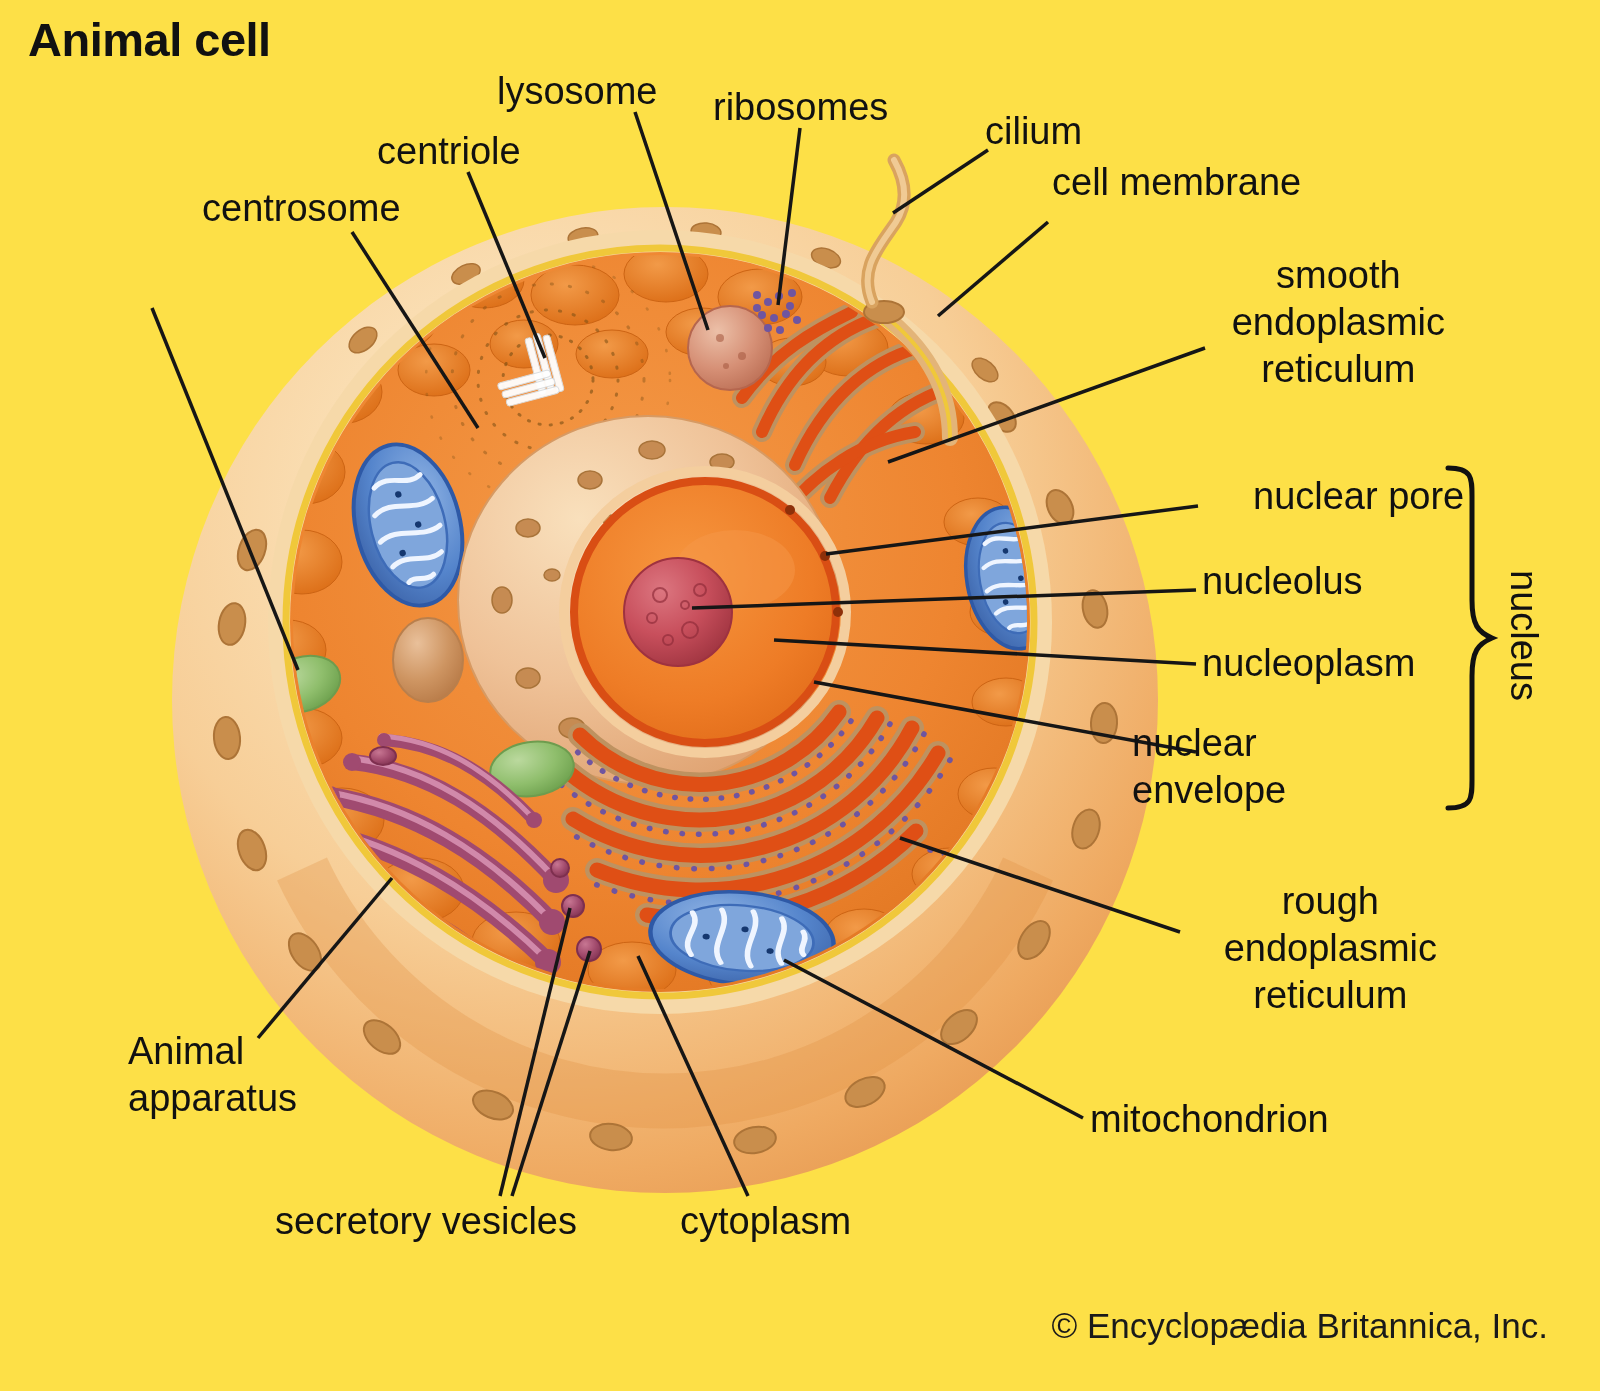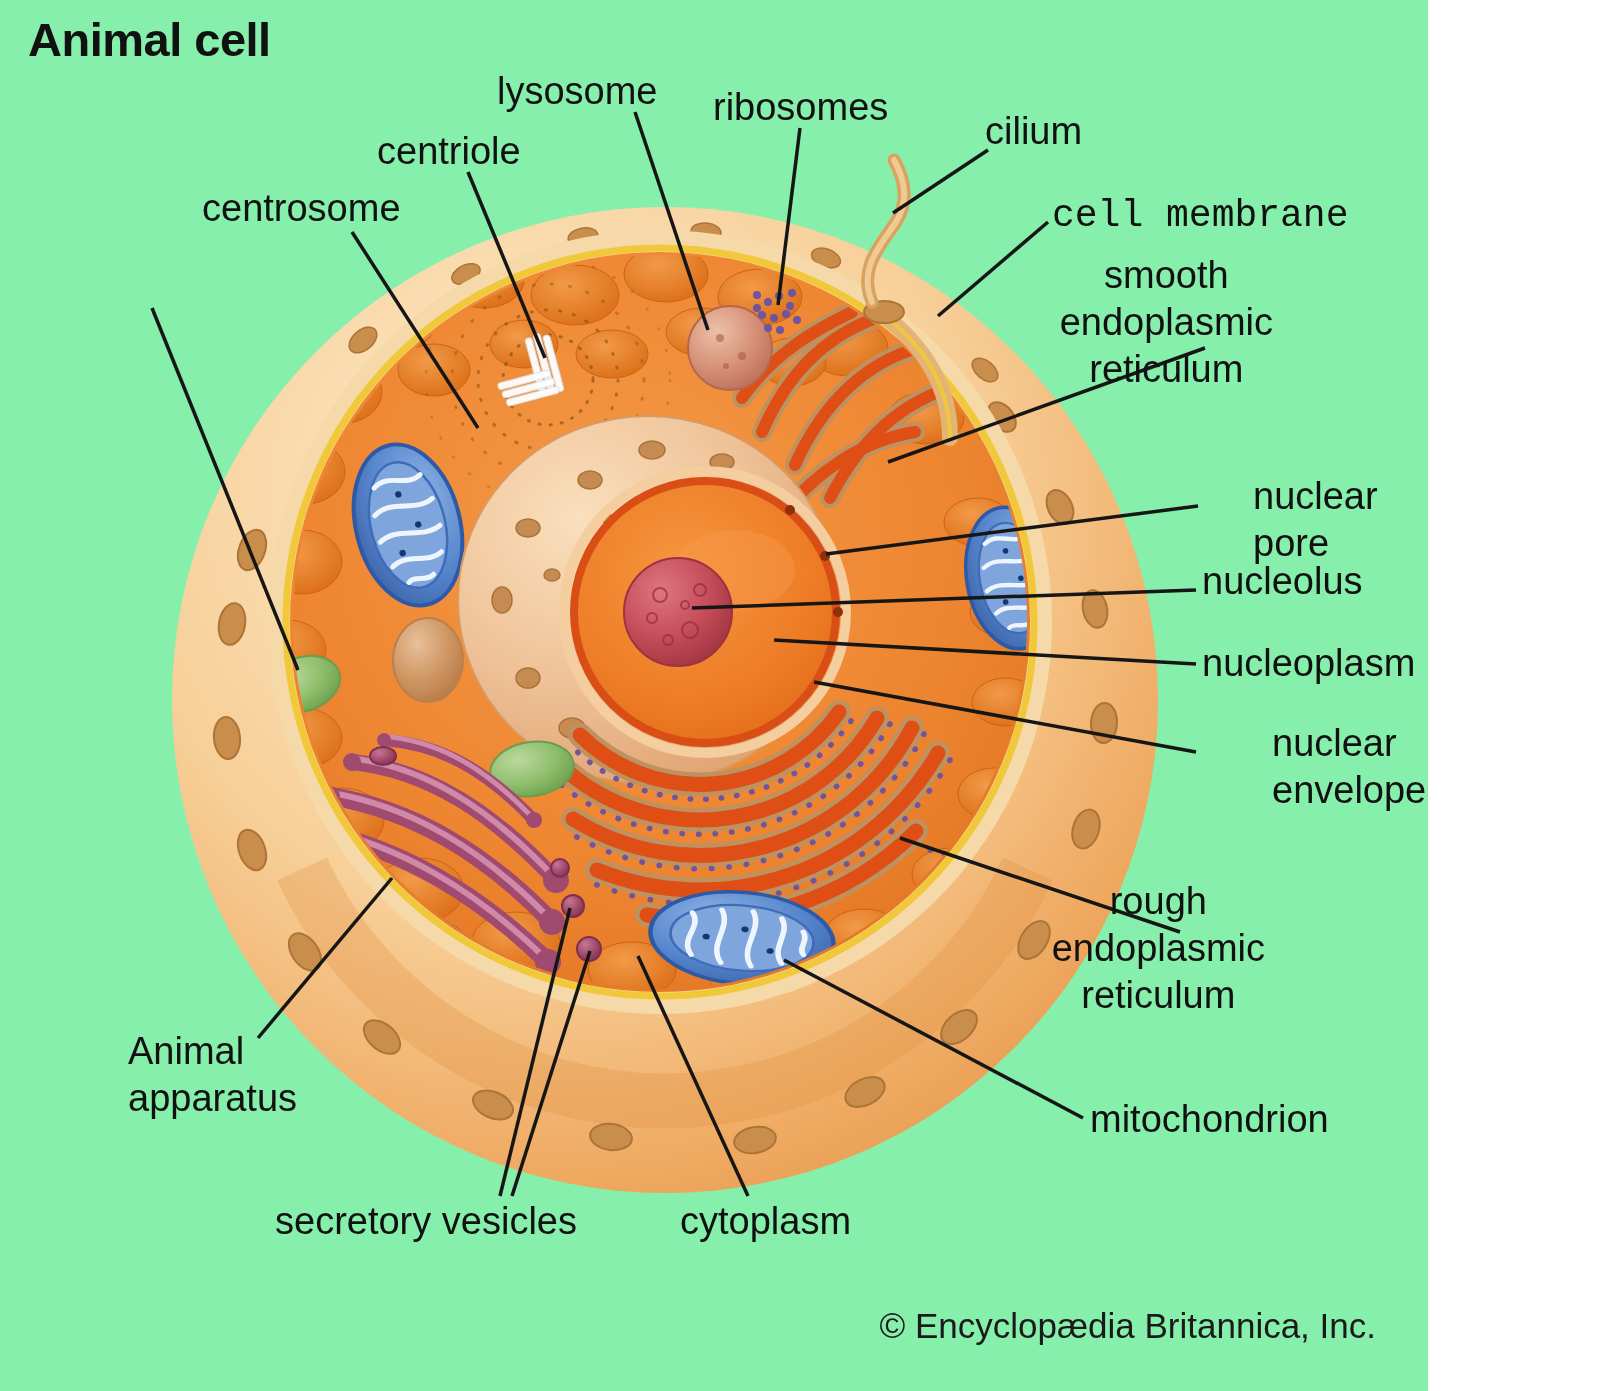--- a/index.html
+++ b/index.html
@@ -1,16 +1,16 @@
 <!DOCTYPE html>
 <html><head>
 <meta charset="utf-8">
 <style>
   html,body{margin:0;padding:0;background:#ffffff;}
-  .stage{position:relative;width:1428px;height:1391px;background:#86efac;overflow:hidden;
+  .stage{position:relative;width:1600px;height:1391px;background:#fde047;overflow:hidden;
          font-family:"Liberation Sans", sans-serif;color:#111;}
   .stage svg{position:absolute;left:0;top:0;}
   .title{position:absolute;left:28px;top:12px;font-size:47px;font-weight:bold;letter-spacing:-0.5px;}
   .label{position:absolute;font-size:38px;line-height:1.24;white-space:pre-line;color:#111;}
   .label.r{text-align:center;}
   .label.vert{writing-mode:vertical-rl;}
   .credit{position:absolute;right:52px;top:1306px;font-size:35px;color:#1a1a1a;}
   
   .pore{fill:#C98E4C;stroke:#AD7437;stroke-width:2;}
   .pore-s{fill:#C98E4C;stroke:#AD7437;stroke-width:1.5;}
@@ -354,30 +354,30 @@
   </g>
 
   <path d="M 1448,468 C 1472,468 1472,478 1472,496 L 1472,600 C 1472,625 1478,632 1492,638 C 1478,644 1472,651 1472,676 L 1472,780 C 1472,798 1472,808 1448,808" fill="none" stroke="#111111" stroke-width="5" stroke-linecap="round"></path>
 </svg>
 
 <div class="title">Animal cell</div>
 
 <div class="label" style="left:497px;top:68px;">lysosome</div>
 <div class="label" style="left:713px;top:84px;">ribosomes</div>
 <div class="label" style="left:985px;top:108px;">cilium</div>
-<div class="label" style="left:1052px;top:192px;font-family:Liberation Mono, monospace;">cell membrane</div>
+<div class="label" style="left:1052px;top:159px;">cell membrane</div>
 <div class="label" style="left:377px;top:128px;">centriole</div>
 <div class="label" style="left:202px;top:185px;">centrosome</div>
 <div class="label r" style="right:155px;top:252px;">smooth
 endoplasmic
 reticulum</div>
 <div class="label" style="left:1205px;top:473px;margin-left:48px;">nuclear pore</div>
 <div class="label" style="left:1202px;top:558px;">nucleolus</div>
 <div class="label" style="left:1202px;top:640px;">nucleoplasm</div>
-<div class="label" style="left:1272px;top:720px;">nuclear
+<div class="label" style="left:1132px;top:720px;">nuclear
 envelope</div>
 <div class="label vert" style="left:1500px;top:570px;">nucleus</div>
 <div class="label r" style="right:163px;top:878px;">rough
 endoplasmic
 reticulum</div>
 <div class="label" style="left:1090px;top:1096px;">mitochondrion</div>
 <div class="label" style="left:128px;top:1028px;">Animal
 apparatus</div>
 <div class="label" style="left:275px;top:1198px;">secretory vesicles</div>
 <div class="label" style="left:680px;top:1198px;">cytoplasm</div>

